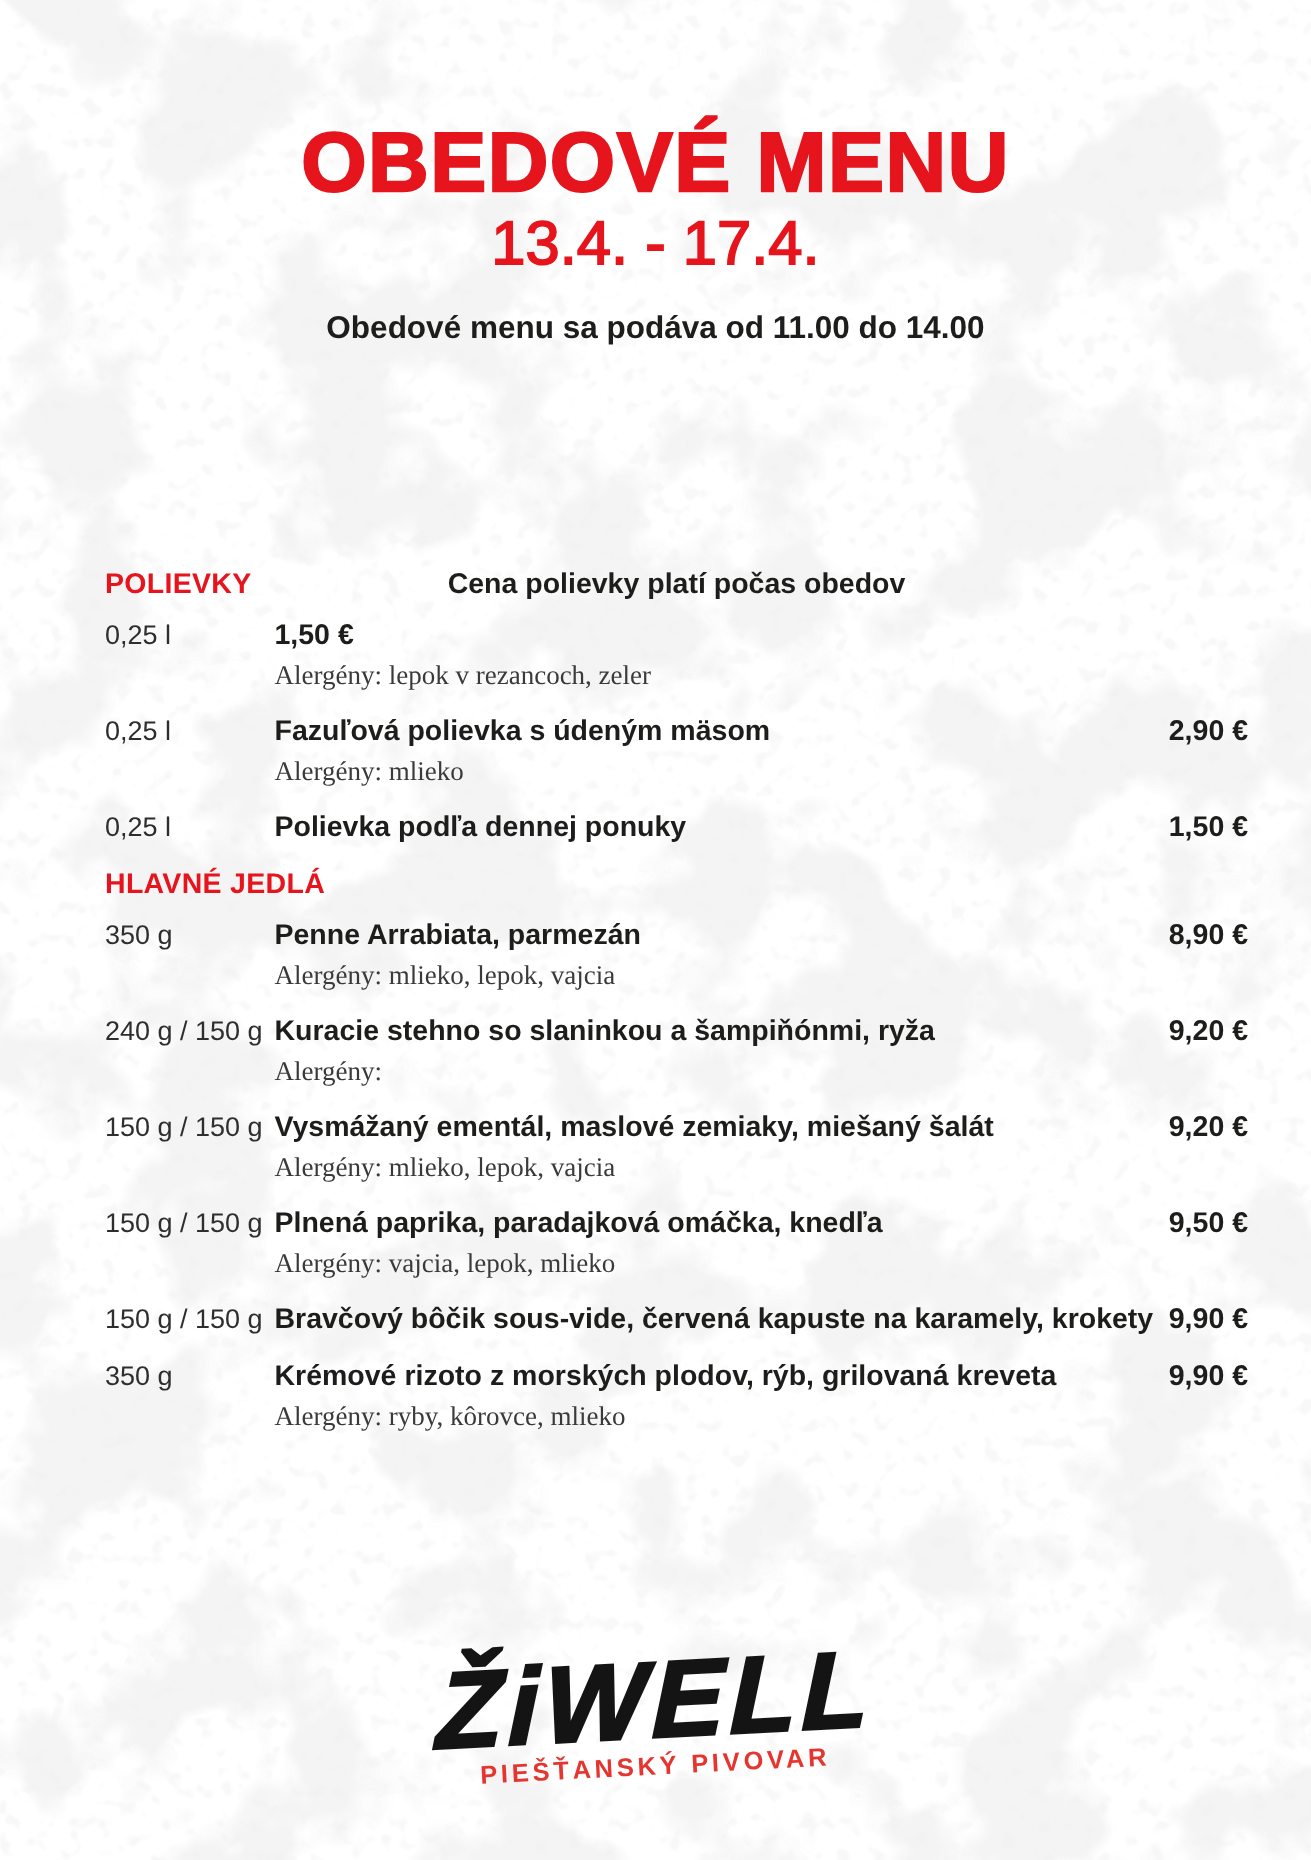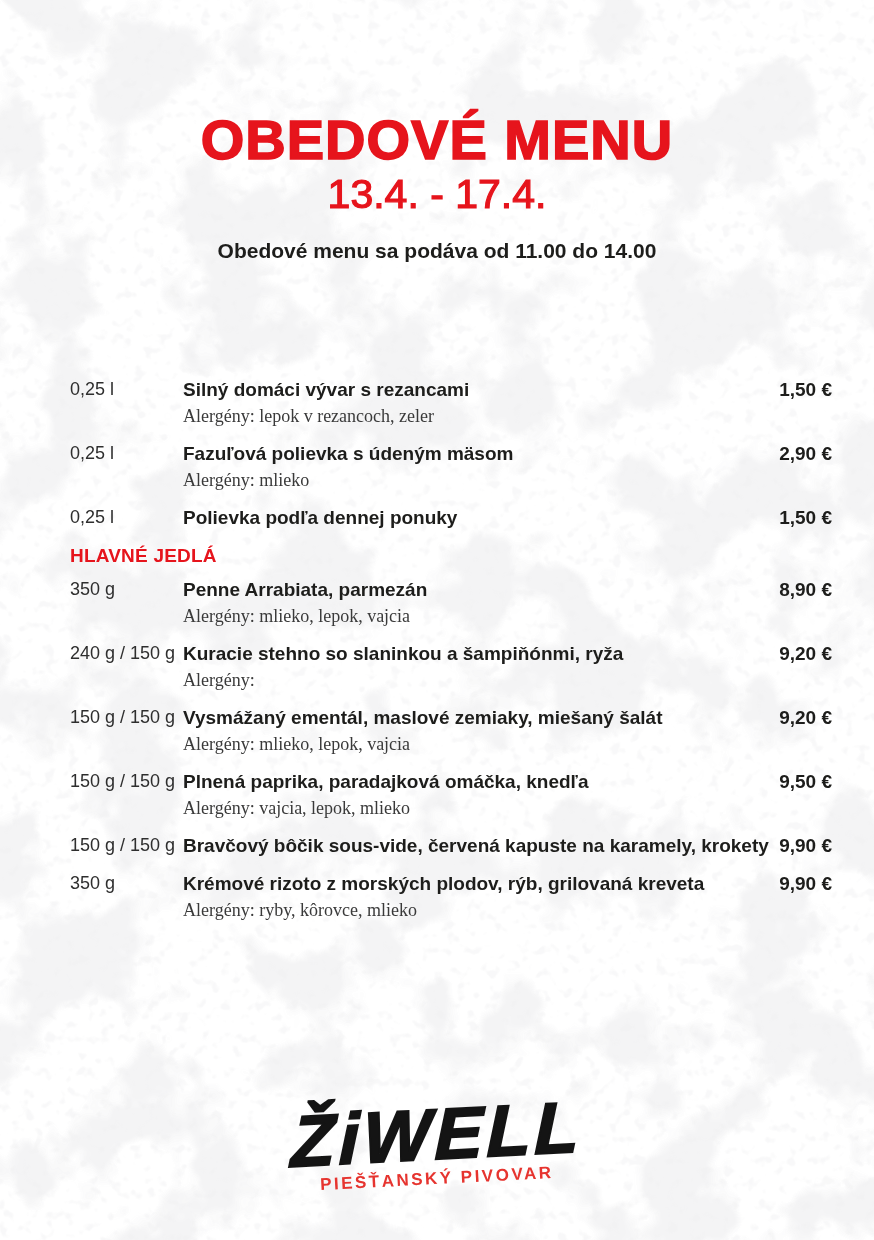--- a/index.html
+++ b/index.html
@@ -19,21 +19,21 @@
   .texture {
     position: absolute; inset: 0;
     width: 874px; height: 1240px;
     z-index: 0;
     pointer-events: none;
   }
   .content { position: relative; z-index: 1; }
 
   .title {
     margin: 0;
-    padding-top: 112px;
+    padding-top: 80px;
     text-align: center;
     font-size: 56px;
     line-height: 1.0;
     font-weight: 700;
     letter-spacing: 1px;
     color: #e6141c;
     -webkit-text-stroke: 1.6px #e6141c;
   }
   .date-range {
     margin-top: 6px;
@@ -167,25 +167,28 @@
   </svg>
 
   <div class="content">
     <h1 class="title">OBEDOVÉ MENU</h1>
     <div class="date-range">13.4. - 17.4.</div>
     <div class="serving-note">Obedové menu sa podáva od 11.00 do 14.00</div>
 
     <div class="menu">
 
       <div class="section">
+        <div class="section-header">
+          <span class="section-heading">POLIEVKY</span>
+          <span class="section-note">Cena polievky platí počas obedov</span>
+        </div>
 
         <div class="item">
           <div class="item-top">
             <span class="portion">0,25 l</span>
-            <span class="name">Silný domáci vývar s rezancami</span>
             <span class="price">1,50 €</span>
           </div>
           <div class="allergens">Alergény: lepok v rezancoch, zeler</div>
         </div>
 
         <div class="item">
           <div class="item-top">
             <span class="portion">0,25 l</span>
             <span class="name">Fazuľová polievka s údeným mäsom</span>
             <span class="price">2,90 €</span>

